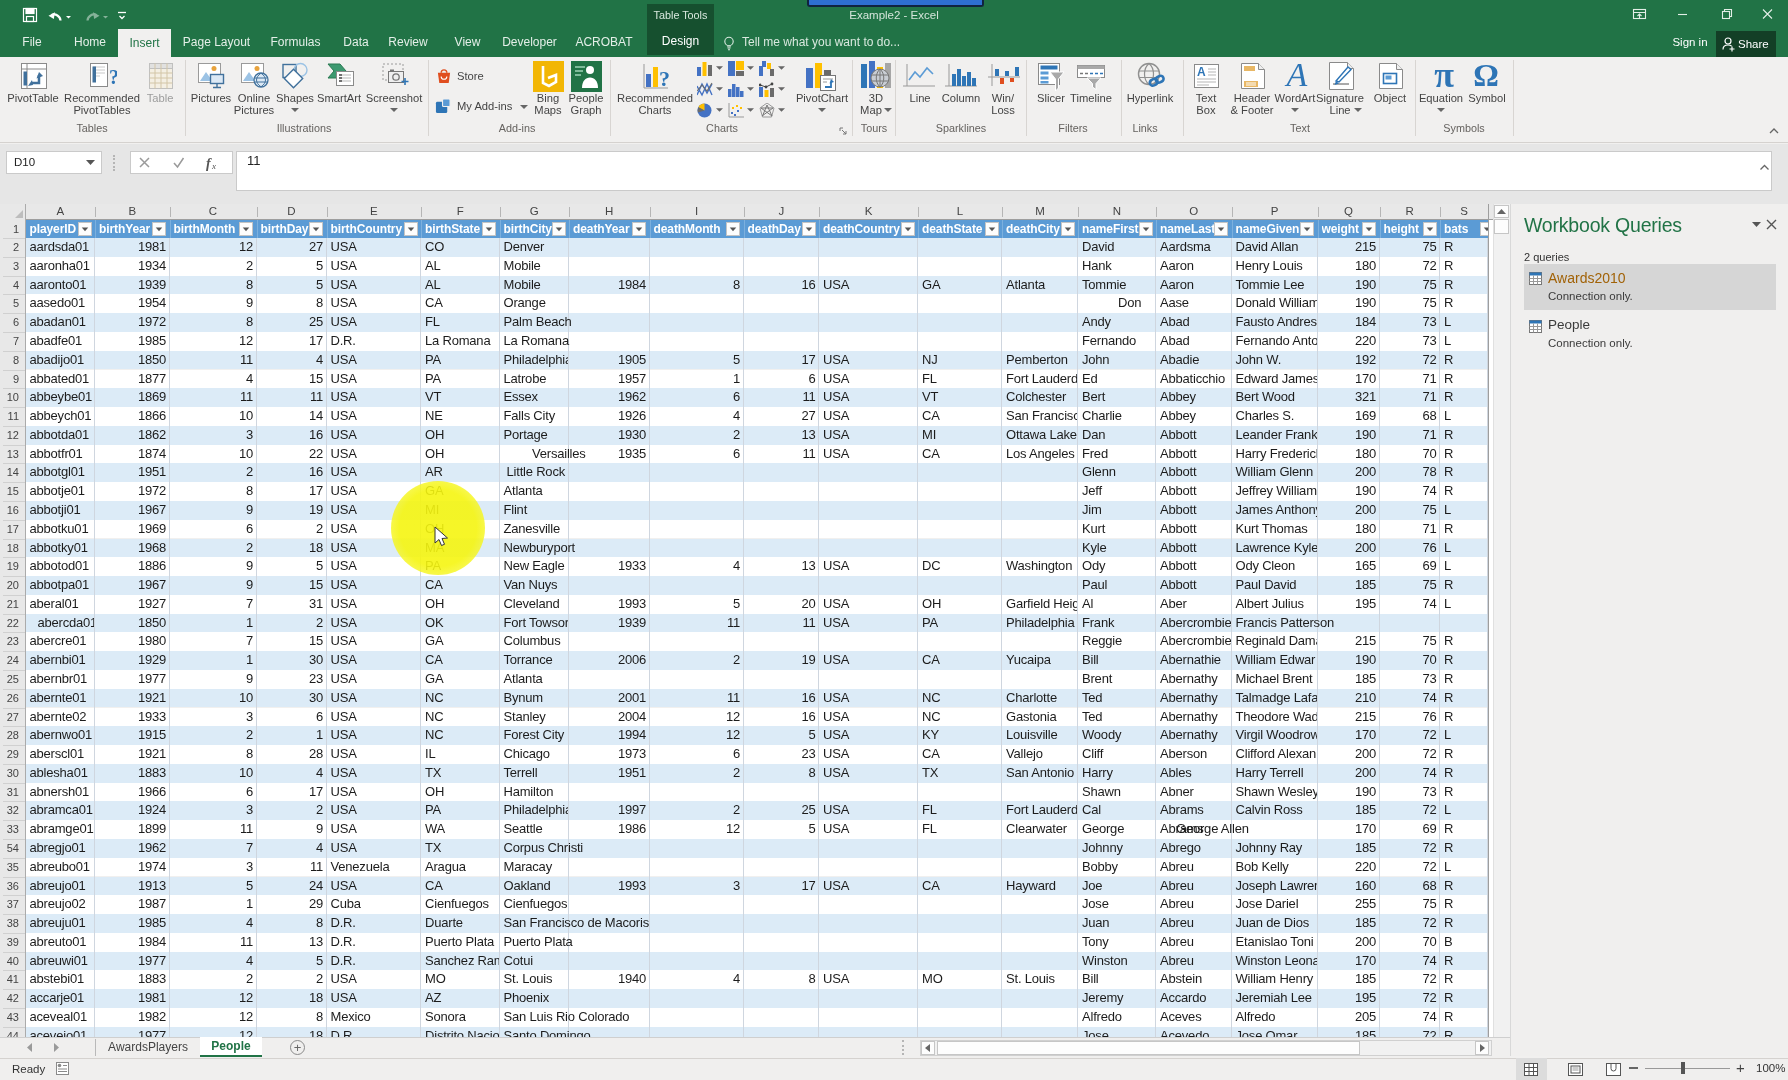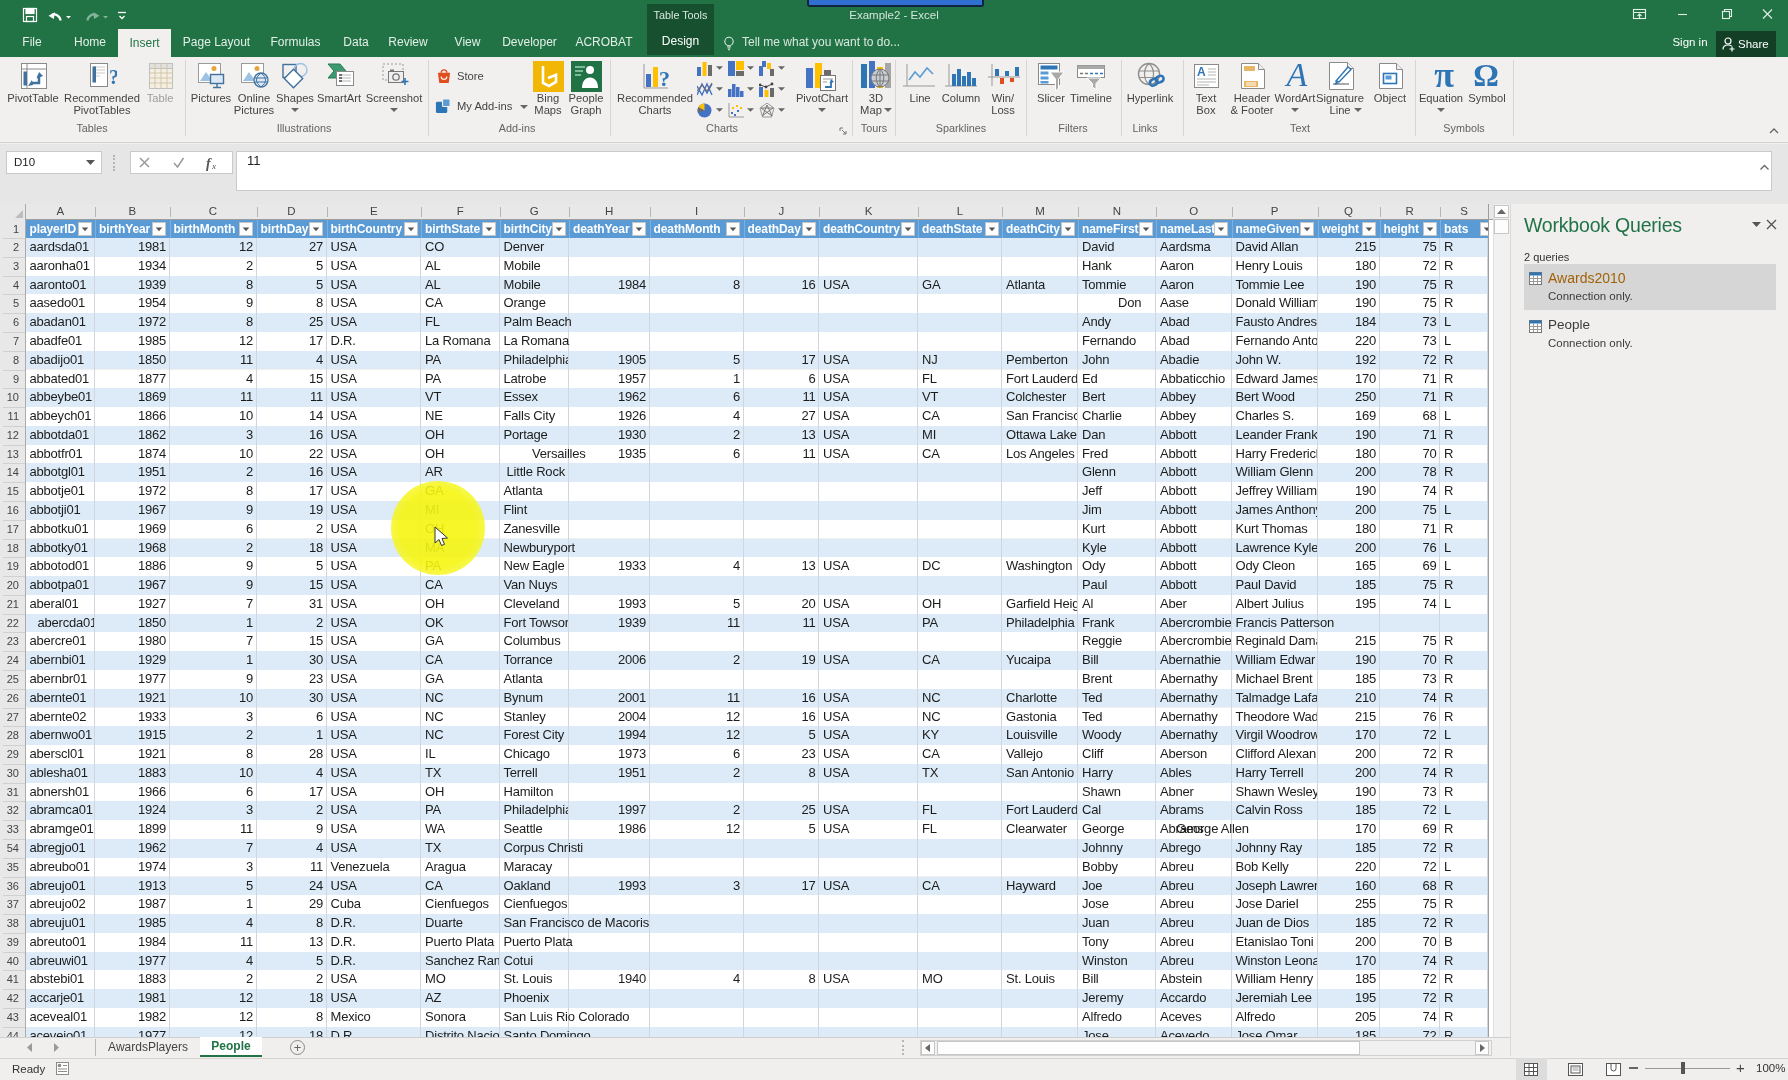--- a/index.html
+++ b/index.html
@@ -901,21 +901,21 @@
 <div class="ab cell" style="left:499.5px;top:388.2px;width:68.5px;padding-left:4px;overflow:hidden;">Essex</div>
 <div class="ab cell" style="left:569.0px;top:388.2px;width:77.0px;text-align:right">1962</div>
 <div class="ab cell" style="left:649.5px;top:388.2px;width:90.5px;text-align:right">6</div>
 <div class="ab cell" style="left:743.5px;top:388.2px;width:72.0px;text-align:right">11</div>
 <div class="ab cell" style="left:819.0px;top:388.2px;width:98.0px;padding-left:4px;overflow:hidden;">USA</div>
 <div class="ab cell" style="left:918.0px;top:388.2px;width:83.0px;padding-left:4px;overflow:hidden;">VT</div>
 <div class="ab cell" style="left:1002.0px;top:388.2px;width:75.0px;padding-left:4px;overflow:hidden;">Colchester</div>
 <div class="ab cell" style="left:1078.0px;top:388.2px;width:77.0px;padding-left:4px;overflow:hidden;">Bert</div>
 <div class="ab cell" style="left:1156.0px;top:388.2px;width:74.5px;padding-left:4px;overflow:hidden;">Abbey</div>
 <div class="ab cell" style="left:1231.5px;top:388.2px;width:85.0px;padding-left:4px;overflow:hidden;">Bert Wood</div>
-<div class="ab cell" style="left:1317.5px;top:388.2px;width:58.5px;text-align:right">250</div>
+<div class="ab cell" style="left:1317.5px;top:388.2px;width:58.5px;text-align:right">321</div>
 <div class="ab cell" style="left:1379.5px;top:388.2px;width:57.0px;text-align:right">71</div>
 <div class="ab cell" style="left:1440.0px;top:388.2px;width:47.0px;padding-left:4px;overflow:hidden;">R</div>
 <div class="ab cell" style="left:25.5px;top:407.0px;width:68.5px;padding-left:4px;overflow:hidden;">abbeych01</div>
 <div class="ab cell" style="left:95.0px;top:407.0px;width:71.0px;text-align:right">1866</div>
 <div class="ab cell" style="left:169.5px;top:407.0px;width:83.5px;text-align:right">10</div>
 <div class="ab cell" style="left:256.5px;top:407.0px;width:66.5px;text-align:right">14</div>
 <div class="ab cell" style="left:326.5px;top:407.0px;width:93.5px;padding-left:4px;overflow:hidden;">USA</div>
 <div class="ab cell" style="left:421.0px;top:407.0px;width:77.5px;padding-left:4px;overflow:hidden;">NE</div>
 <div class="ab cell" style="left:499.5px;top:407.0px;width:68.5px;padding-left:4px;overflow:hidden;">Falls City</div>
 <div class="ab cell" style="left:569.0px;top:407.0px;width:77.0px;text-align:right">1926</div>

